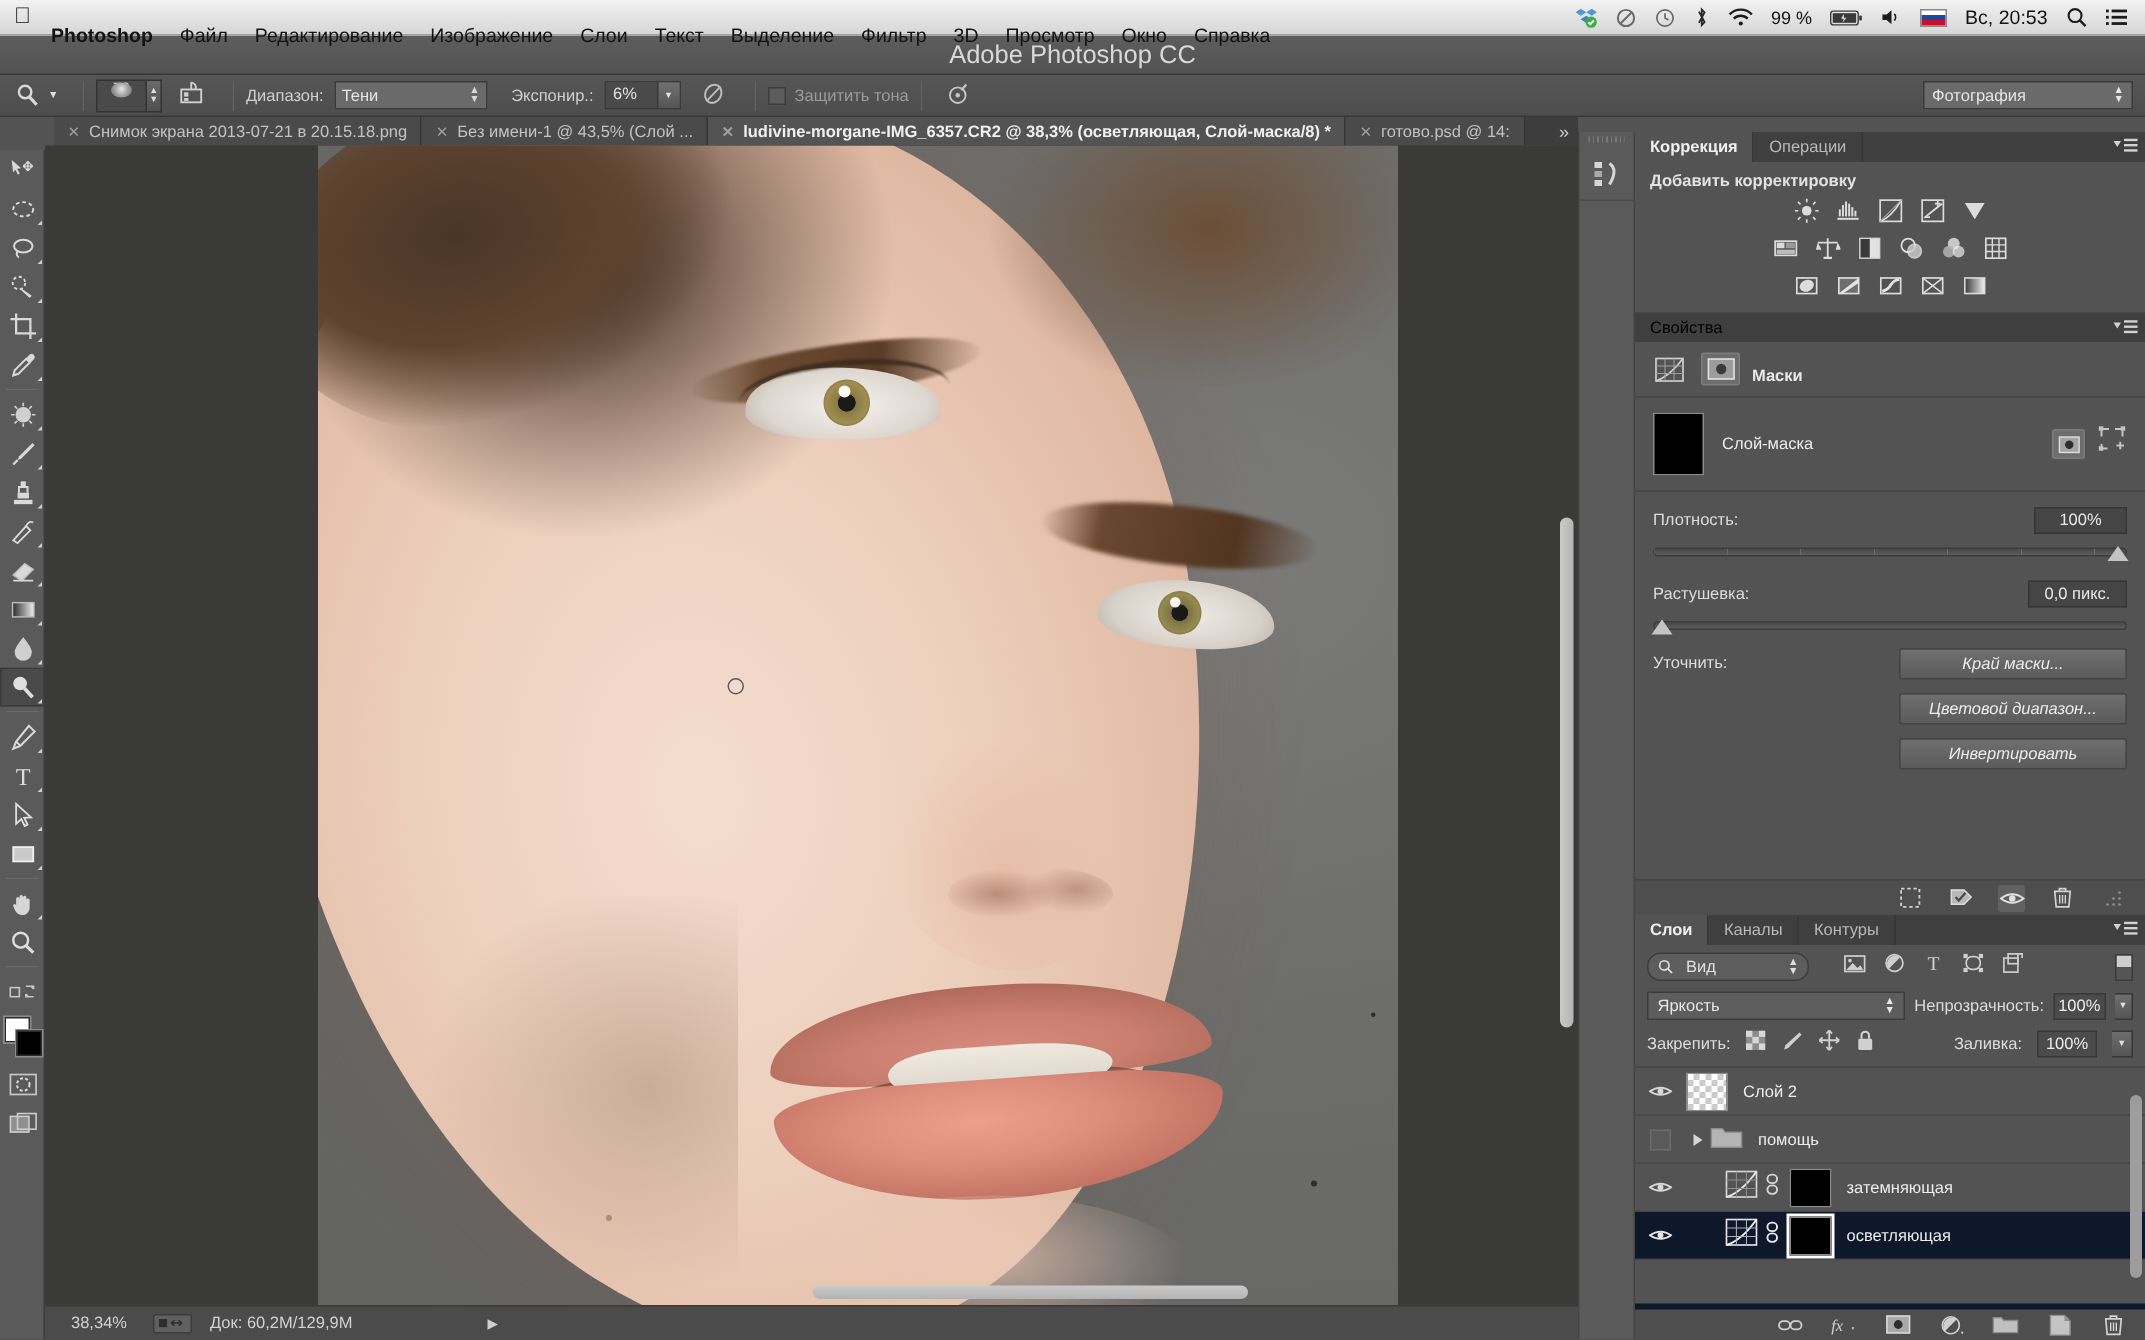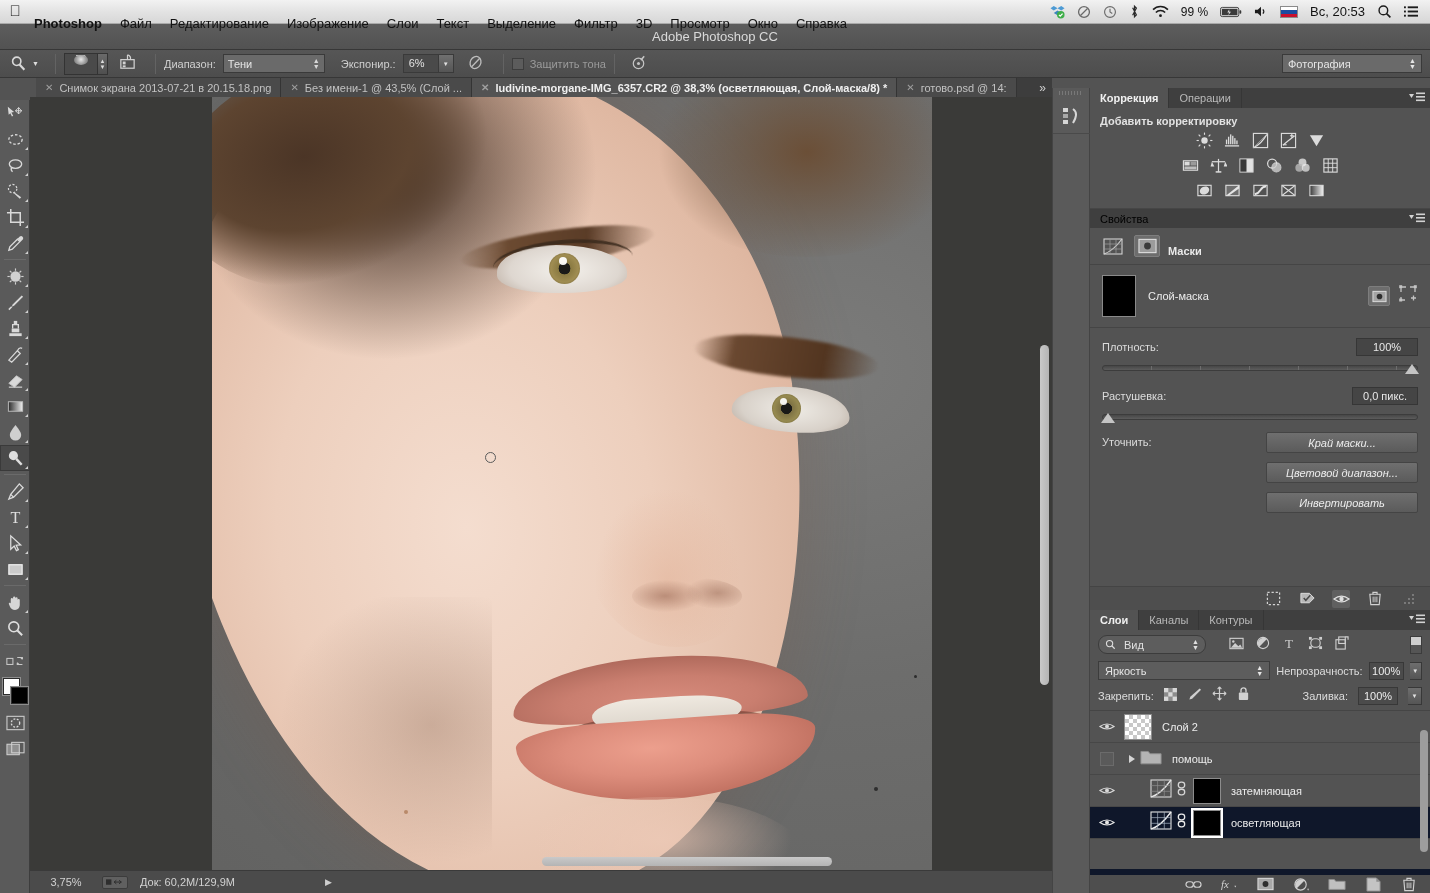--- a/index.html
+++ b/index.html
@@ -39,21 +39,21 @@
   
   #optbar {
     position: absolute; left: 0; top: 24px; width: 1430px; height: 26px;
     background: linear-gradient(to bottom,#5d5d5d,#525252);
     border-bottom: 1px solid #373737;
     display: flex; align-items: center;
     color: #d8d8d8; font-size: 11px;
   }
   #pstitle {
     position: absolute; left: 0; top: 24px; width: 1430px; height: 26px;
-    text-align: center; line-height: 26px; font-size: 13px; color: #d9d9d9;
+    text-align: center; line-height: 26px; font-size: 17px; color: #d9d9d9;
     pointer-events: none;
   }
   #optbar2 {
     position: absolute; left: 0; top: 50px; width: 1430px; height: 28px;
     background: linear-gradient(to bottom,#565656,#4d4d4d);
     border-bottom: 1px solid #373737;
     display: flex; align-items: center; gap: 0px;
     color: #cfcfcf; font-size: 11px; padding-left: 4px;
   }
   .sep-v { width: 1px; height: 20px; background: #3f3f3f; margin: 0 8px;
@@ -469,21 +469,21 @@
     border-left: 6px solid #d5d5d5; }
   .tri-down { width:0;height:0;border-left:4px solid transparent;border-right:4px solid transparent;
     border-top: 6px solid #d5d5d5; }
 
   #lp-scroll {
     position: absolute; right: 2px; top: 120px; width: 8px; height: 122px;
     background: #9d9d9d; border-radius: 4px;
   }
   #lp-footer {
     position: absolute; left: 0; bottom: 0; width: 340px; height: 24px;
-    background: #4e4e4e; border-top: 6px solid #0f172a;
+    background: #4e4e4e; border-top: 4px solid #0f172a;
     display: flex; align-items: center; justify-content: flex-end; gap: 18px;
     padding-right: 12px;
   }
   #lp-footer .fi { width: 18px; height: 18px; display: flex; align-items: center;
     justify-content: center; color: #d2d2d2; font-size: 12px; }
 </style>
 </head>
 <body>
 
 <div id="macbar">
@@ -874,21 +874,21 @@
     <div class="mole1"></div>
     <div class="dot1"></div>
     <div class="dot2"></div>
   </div>
   <div id="brushcursor"></div>
   <div id="vscroll"></div>
   <div id="hscroll"></div>
 </div>
 
 <div id="statusbar">
-  <span class="zoomv">3,75%</span>
+  <span class="zoomv">38,34%</span>
   <span class="sizeicon">
     <svg width="20" height="9" viewBox="0 0 22 10">
         <rect x="1" y="1.5" width="6" height="6" fill="#2e2e2e"></rect>
         <path d="M10 4.5 h8 M10 4.5 l2.5-2 M10 4.5 l2.5 2 M18 4.5 l-2.5-2 M18 4.5 l-2.5 2" stroke="#2e2e2e" stroke-width="1.1" fill="none"></path>
       </svg>
   </span>
   <span class="docinfo">Док: 60,2М/129,9М</span>
   <span class="tri">▶</span>
 </div>
 

